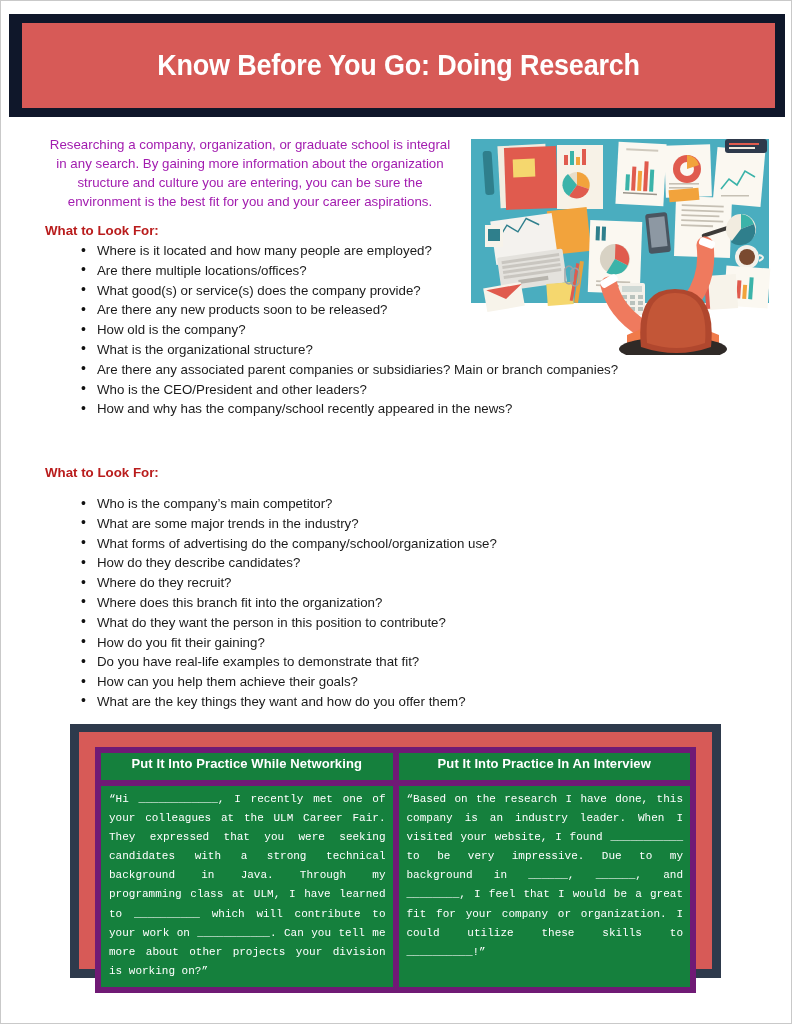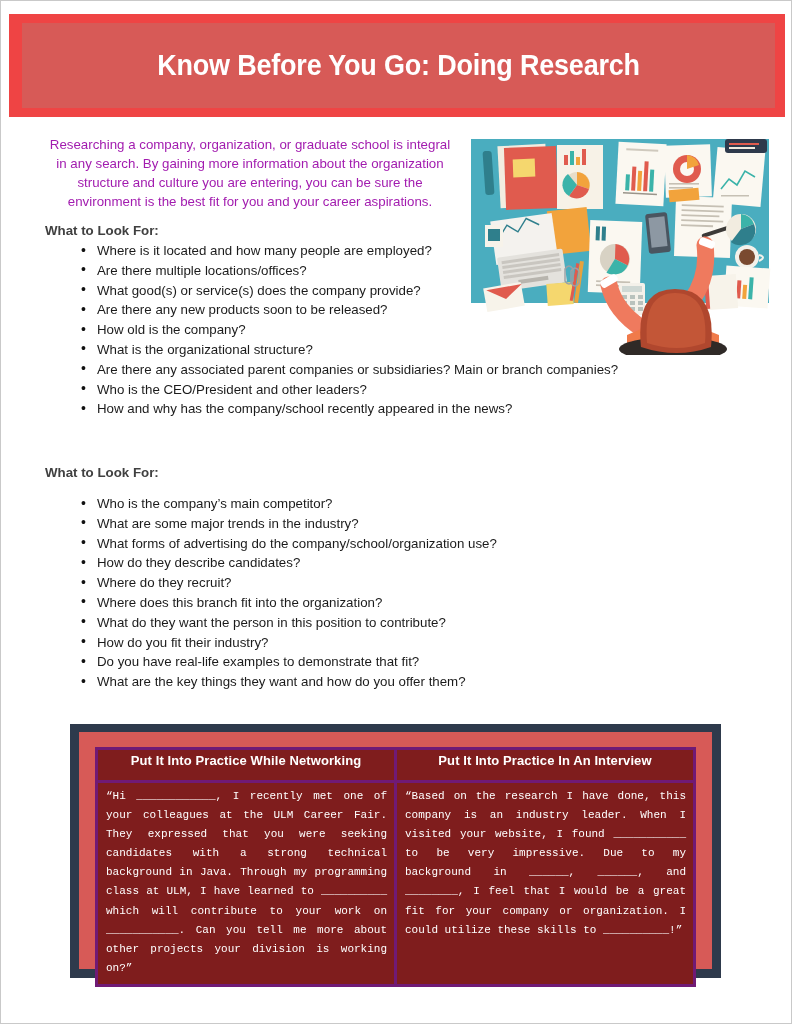--- a/index.html
+++ b/index.html
@@ -26,21 +26,21 @@
     border: 1px solid #c9c9c9;
   }
 
   
   .header-banner {
     position: absolute;
     left: 8px;
     top: 13px;
     width: 776px;
     height: 103px;
-    background: #ef4444;
+    background: #0f172a;
     padding: 9px 10px 9px 13px;
   }
   .header-inner {
     width: 100%;
     height: 100%;
     background: #d75a57;
     display: flex;
     align-items: center;
     justify-content: center;
   }
@@ -75,21 +75,21 @@
     height: 220px;
   }
   .illus-svg { display: block; width: 302px; height: 220px; }
 
   
   .sec-heading {
     position: absolute;
     left: 44px;
     font-size: 13.3px;
     font-weight: bold;
-    color: #404040;
+    color: #b91c1c;
   }
   #heading-1 { top: 222px; }
   #heading-2 { top: 464px; }
 
   .blist {
     position: absolute;
     left: 44px;
     list-style: none;
   }
   #list-1 { top: 240px; width: 610px; }
@@ -128,22 +128,22 @@
     background: #d75a57;
     padding: 15px 16px 22px 16px;
   }
   table.practice {
     width: 100%;
     border-collapse: collapse;
     table-layout: fixed;
   }
   table.practice th,
   table.practice td {
-    border: 3px solid #701a75;
-    background: #7f1d1d;
+    border: 6px solid #701a75;
+    background: #15803d;
     color: #ffffff;
     vertical-align: top;
   }
   table.practice th {
     height: 33px;
     font-size: 13px;
     font-weight: bold;
     text-align: center;
     padding: 3px 4px 0 4px;
     font-family: "Liberation Sans Narrow", "Liberation Sans", sans-serif;
@@ -345,22 +345,23 @@
 
   <div class="sec-heading" id="heading-2">What to Look For:</div>
   <ul class="blist" id="list-2">
     <li>Who is the company’s main competitor?</li>
     <li>What are some major trends in the industry?</li>
     <li>What forms of advertising do the company/school/organization use?</li>
     <li>How do they describe candidates?</li>
     <li>Where do they recruit?</li>
     <li>Where does this branch fit into the organization?</li>
     <li>What do they want the person in this position to contribute?</li>
-    <li>How do you fit their industry?</li>
+    <li>How do you fit their gaining?</li>
     <li>Do you have real-life examples to demonstrate that fit?</li>
+    <li>How can you help them achieve their goals?</li>
     <li>What are the key things they want and how do you offer them?</li>
   </ul>
 
   <div class="table-block">
     <div class="table-block-inner">
       <table class="practice">
         <thead>
           <tr>
             <th>Put It Into Practice While Networking</th>
             <th>Put It Into Practice In An Interview</th>

